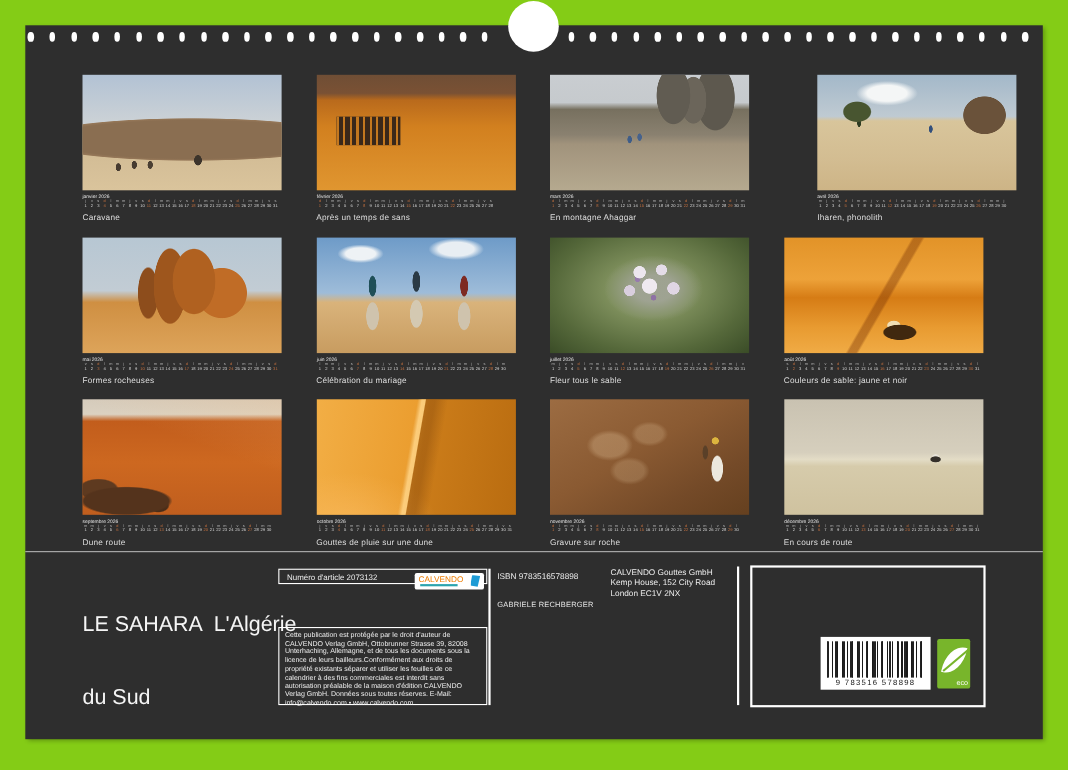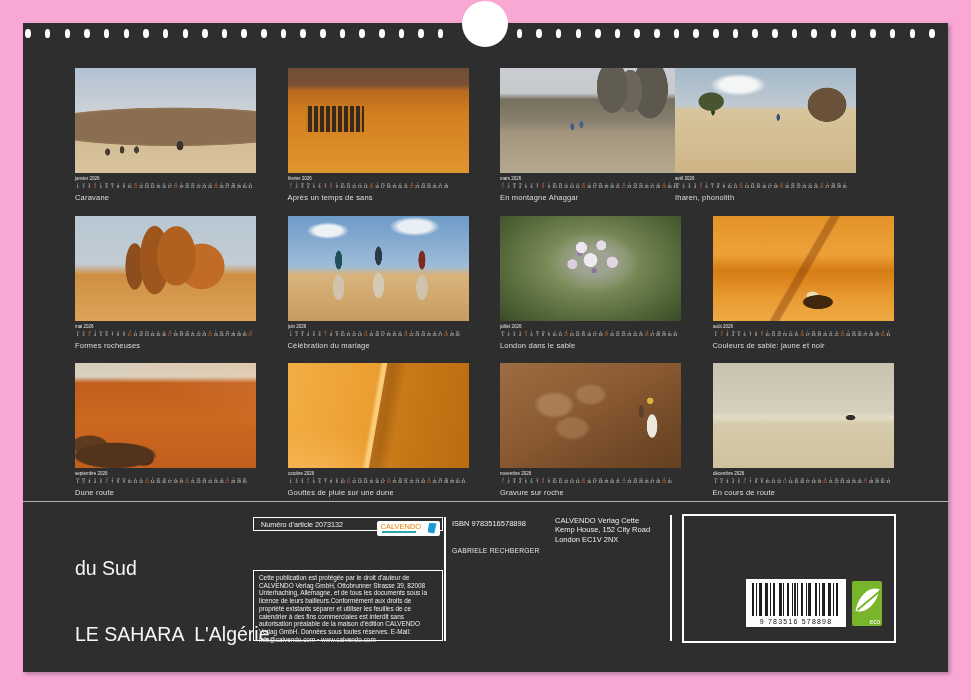--- a/index.html
+++ b/index.html
@@ -1,16 +1,16 @@
 <!DOCTYPE html>
 <html><head>
 <meta charset="utf-8">
 <style>
   html,body{margin:0;padding:0;background:#fff;font-family:"Liberation Sans",sans-serif;}
-  .page{position:relative;width:971px;height:700px;background:#f9a8d4;overflow:hidden;}
+  .page{position:relative;width:971px;height:700px;background:#84cc16;overflow:hidden;}
   .panel{position:absolute;left:23px;top:23px;width:925px;height:649px;background:#2e2e2e;box-shadow:2px 2px 4px rgba(0,0,0,.28);}
   .hole{position:absolute;top:6px;width:5.5px;height:8.5px;border-radius:50%;background:#fff;}
   .notch{position:absolute;left:462px;top:1px;width:46px;height:46px;border-radius:50%;background:#fff;z-index:6;}
 
   
   .cell{position:absolute;width:181px;}
   .photo{width:181px;height:105px;}
   .strip{margin-top:3px;height:13px;overflow:visible;}
   .strip-inner{transform:scale(.5);transform-origin:0 0;width:362px;}
   .month-label{font-size:9px;line-height:10px;color:#e6e6e6;margin-bottom:1px;}
@@ -569,21 +569,21 @@
                 </span>
                 <span class="day">
                   <i>m</i>
                   <b>31</b>
                 </span>
               </div>
             </div>
           </div>
           <div class="caption">En montagne Ahaggar</div>
         </div>
-        <div class="cell" style="left: 652px; top: 45px;">
+        <div class="cell" style="left: 720px; top: 45px;">
           <div class="photo ph3"></div>
           <div class="strip">
             <div class="strip-inner">
               <div class="month-label">avril 2026</div>
               <div class="days">
                 <span class="day">
                   <i>m</i>
                   <b>1</b>
                 </span>
                 <span class="day">
@@ -1099,21 +1099,21 @@
                   <i>j</i>
                   <b>30</b>
                 </span>
                 <span class="day">
                   <i>v</i>
                   <b>31</b>
                 </span>
               </div>
             </div>
           </div>
-          <div class="caption">London dans le sable</div>
+          <div class="caption">Fleur tous le sable</div>
         </div>
         <div class="cell" style="left: 689.5px; top: 192.5px;">
           <div class="photo ph7"></div>
           <div class="strip">
             <div class="strip-inner">
               <div class="month-label">août 2026</div>
               <div class="days">
                 <span class="day">
                   <i>s</i>
                   <b>1</b>
@@ -1773,43 +1773,43 @@
               </div>
             </div>
           </div>
           <div class="caption">En cours de route</div>
         </div>
       </div>
 
     <div class="separator"></div>
 
     <div class="cover-title">
+      <div>LE SAHARA  L'Algérie</div>
       <div>du Sud</div>
-      <div>LE SAHARA  L'Algérie</div>
     </div>
 
     <div class="boxA">
       <span class="art">Numéro d'article 2073132</span>
       <div class="logo">
         <span class="logo-name">CALVENDO</span>
         <span class="logo-tag"></span>
         <span class="logo-mark"></span>
       </div>
     </div>
 
 
     <div class="boxC">
       <span>Cette publication est protégée par le droit d'auteur de CALVENDO Verlag GmbH, Ottobrunner Strasse 39, 82008 Unterhaching, Allemagne, et de tous les documents sous la licence de leurs bailleurs.Conformément aux droits de propriété existants séparer et utiliser les feuilles de ce calendrier à des fins commerciales est interdit sans autorisation préalable de la maison d'édition CALVENDO Verlag GmbH. Données sous toutes réserves. E-Mail: info@calvendo.com • www.calvendo.com</span>
     </div>
 
     <div class="vline v1"></div>
 
     <div class="isbn">ISBN 9783516578898</div>
     <div class="address" id="address">
-        <div>CALVENDO Verlag Cette</div>
+        <div>CALVENDO Gouttes GmbH</div>
         <div>Kemp House, 152 City Road</div>
         <div>London EC1V 2NX</div>
       </div>
     <div class="author">GABRIELE RECHBERGER</div>
 
     <div class="vline v2"></div>
 
     <div class="barcode-box">
       <div class="barcode-panel">
         <div class="bars"></div>

